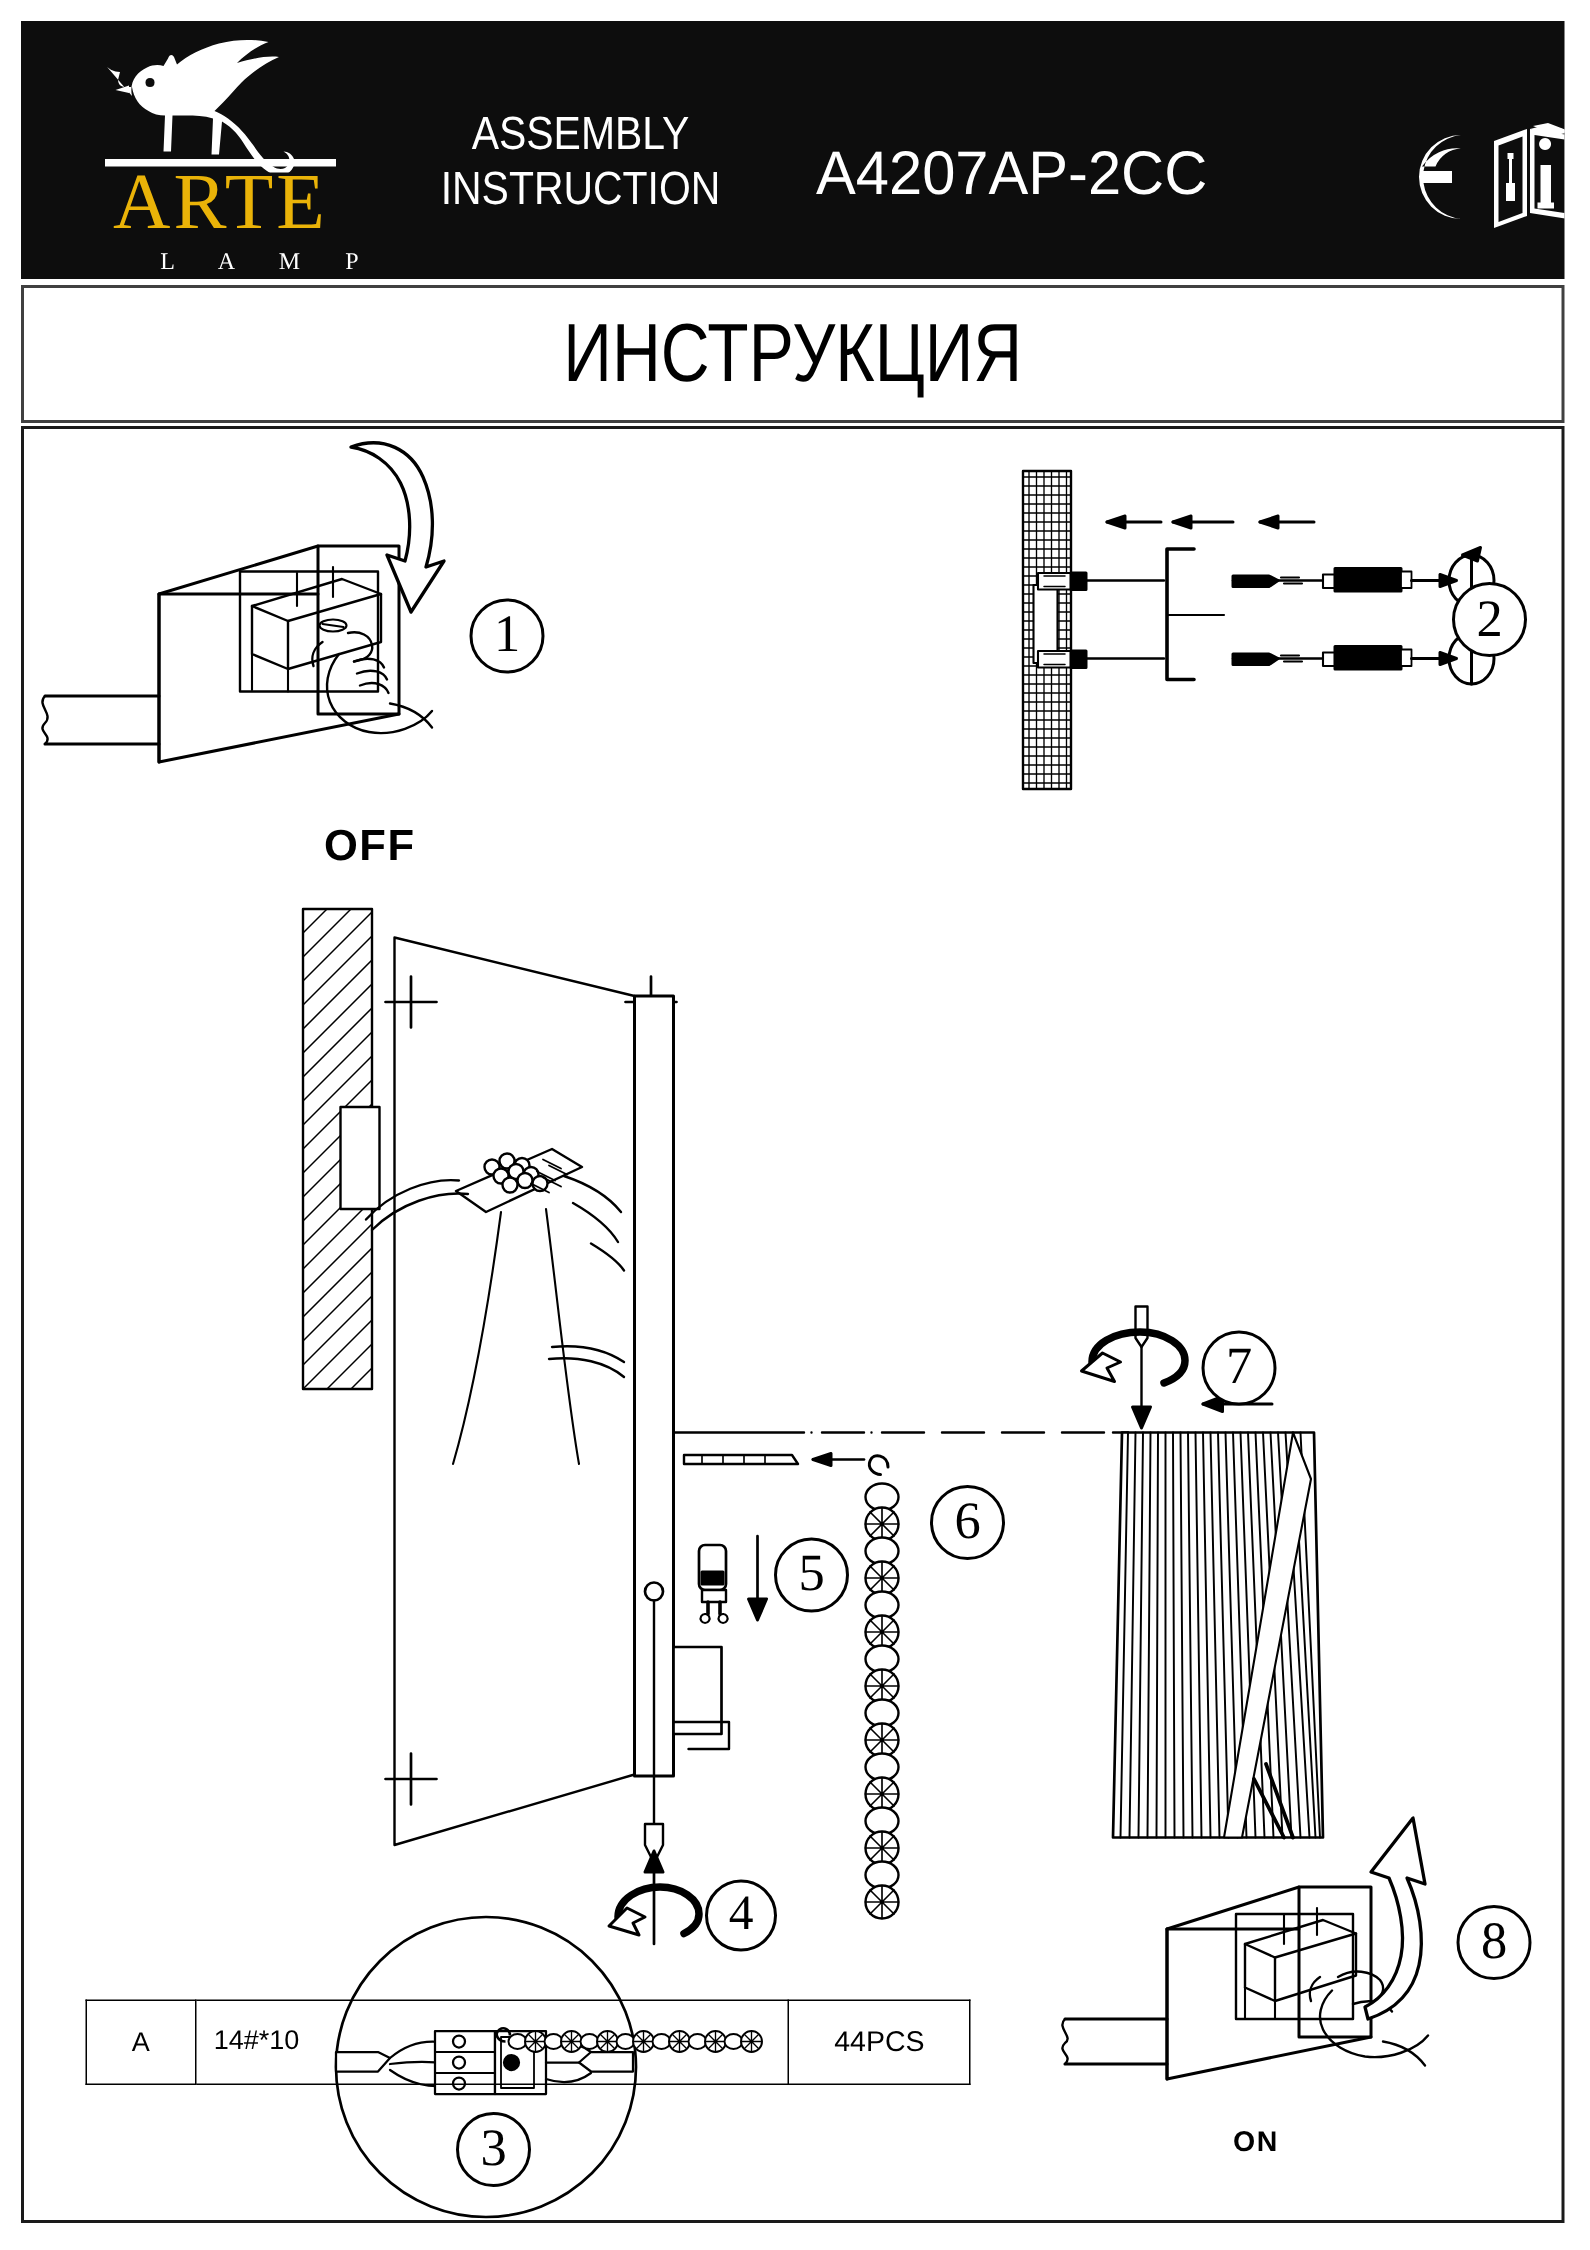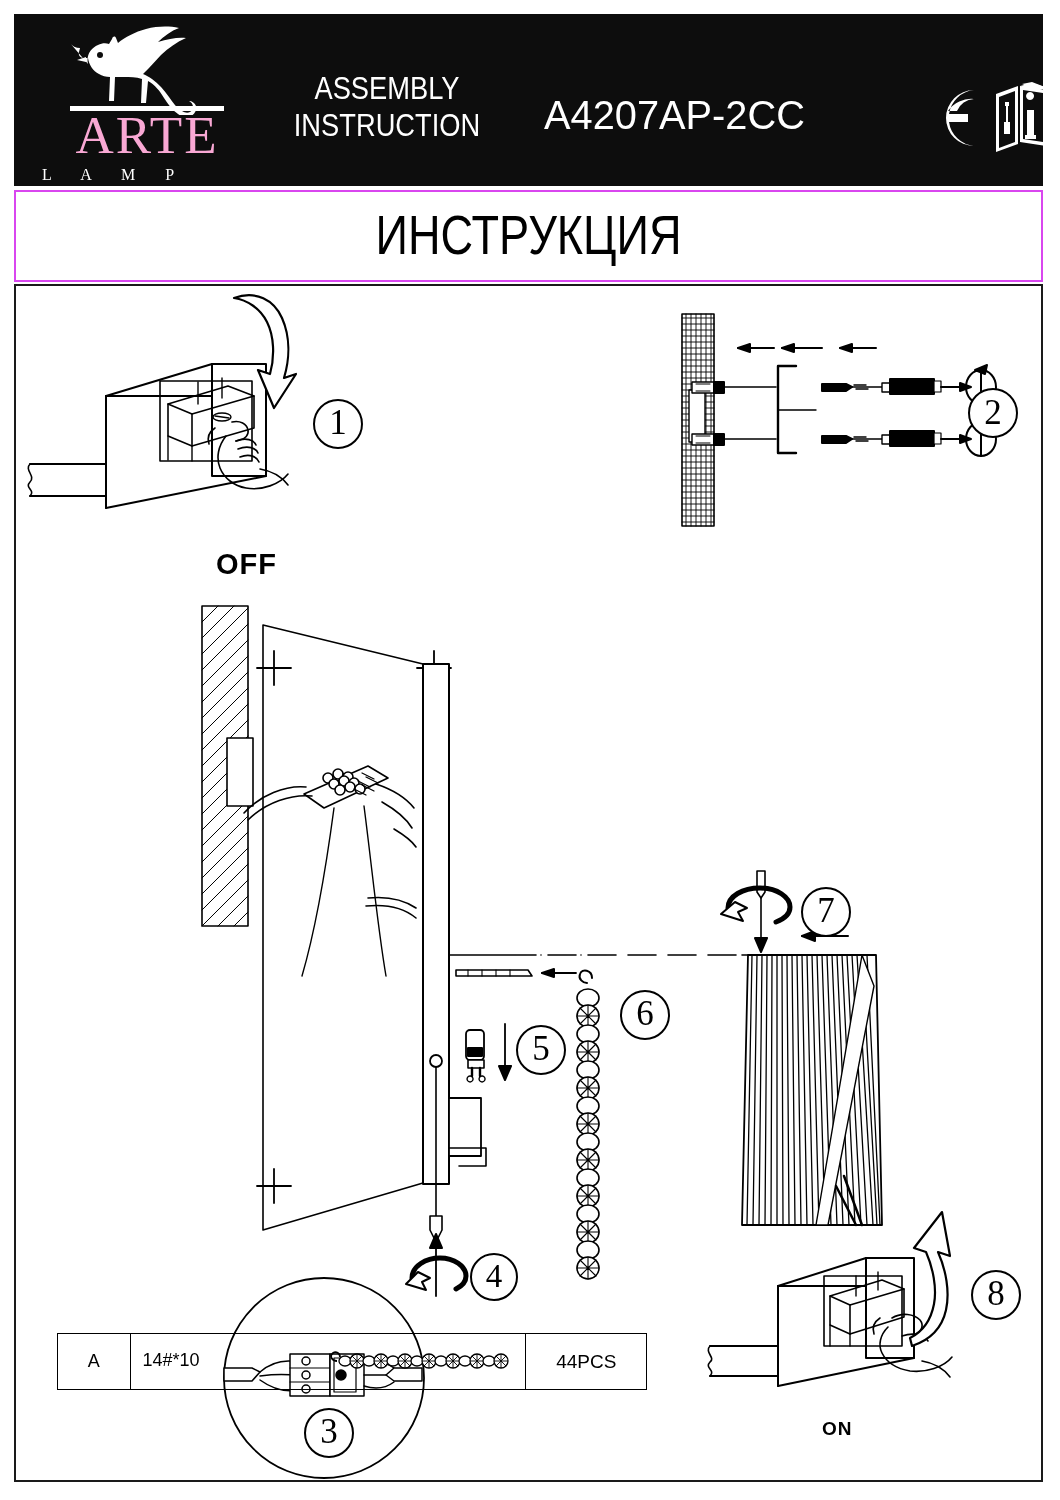--- a/index.html
+++ b/index.html
@@ -7,36 +7,36 @@
        font-family:"Liberation Sans","DejaVu Sans",sans-serif;color:#000;}
 
   .page{position:absolute;left:0;top:0;width:1060px;height:1500px;}
 
   
   .header{position:absolute;left:14px;top:14px;width:1029px;height:172px;
           background:#0d0d0d;overflow:hidden;}
   .logo{position:absolute;left:28px;top:6px;width:210px;height:165px;}
   .logo svg{display:block;}
   .logo-arte{position:absolute;left:0;top:88px;width:210px;text-align:center;
-             color:#f9a8d4;font-family:"Liberation Serif","DejaVu Serif",serif;
+             color:#eab308;font-family:"Liberation Serif","DejaVu Serif",serif;
              font-size:53px;letter-spacing:2px;line-height:54px;}
-  .logo-lamp{position:absolute;left:0;top:146px;width:210px;text-align:left;
+  .logo-lamp{position:absolute;left:0;top:146px;width:210px;text-align:right;
              color:#fff;font-family:"Liberation Serif","DejaVu Serif",serif;
              font-size:16px;letter-spacing:13px;}
   .hdr-assembly{position:absolute;left:248px;top:56px;width:250px;text-align:center;
                 color:#fff;font-size:31px;line-height:37px;font-weight:400;
                 transform:scaleX(.88);transform-origin:50% 50%;}
   .hdr-model{position:absolute;left:530px;top:78px;color:#fff;font-size:41px;
              letter-spacing:0px;transform:scaleX(.97);transform-origin:0 50%;}
   .ce{position:absolute;left:876px;top:72px;}
   .book{position:absolute;left:978px;top:66px;}
 
   
   .titleband{position:absolute;left:14px;top:190px;width:1029px;height:92px;
-             border:2px solid #d946ef;box-sizing:border-box;background:#fff;}
+             border:2px solid #404040;box-sizing:border-box;background:#fff;}
   .titleband .t{position:absolute;left:0;top:12px;width:100%;text-align:center;
                 font-size:55px;line-height:62px;transform:scaleX(.82);}
 
   
   .frame{position:absolute;left:14px;top:284px;width:1029px;height:1198px;
          border:2px solid #1a1a1a;box-sizing:border-box;background:#fff;}
 
   .art{position:absolute;left:0;top:0;width:1029px;height:1198px;}
   .art svg{position:absolute;left:0;top:0;}
 

